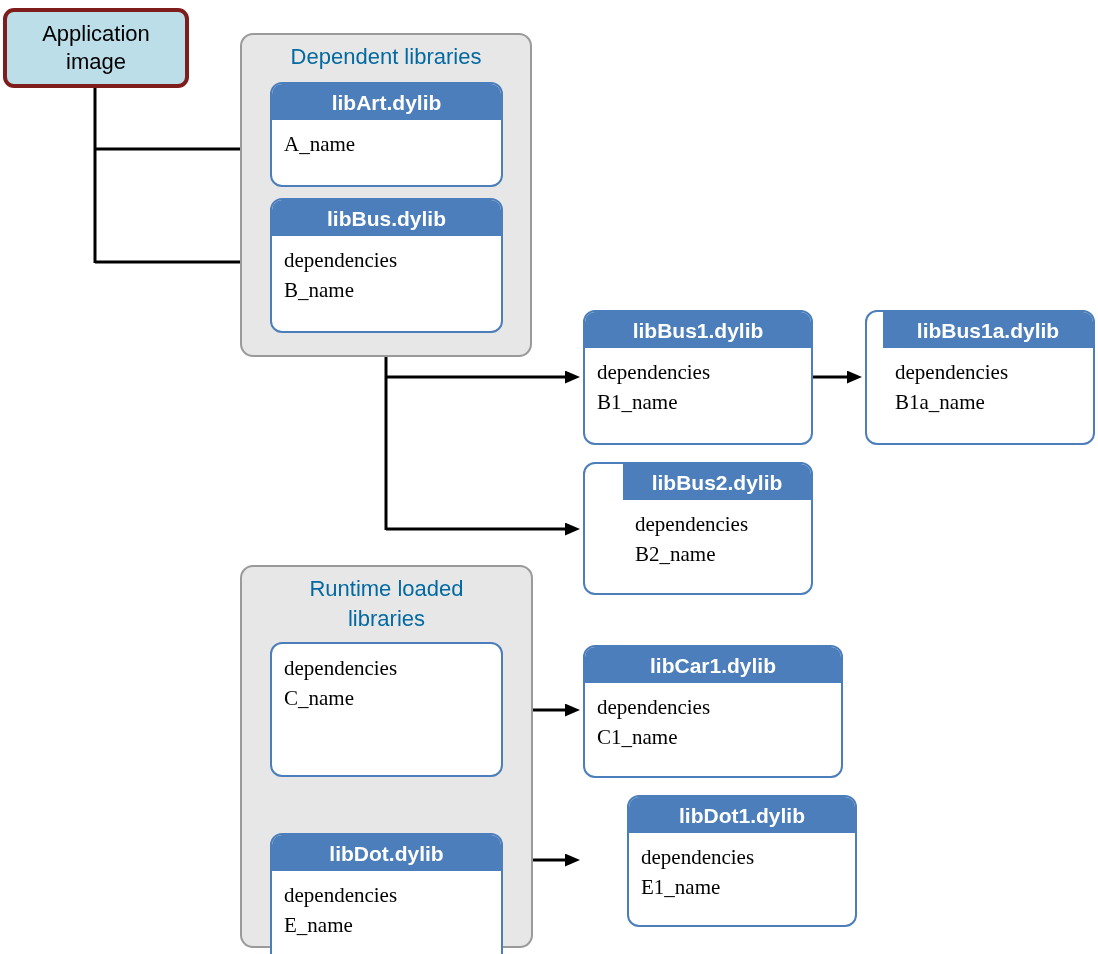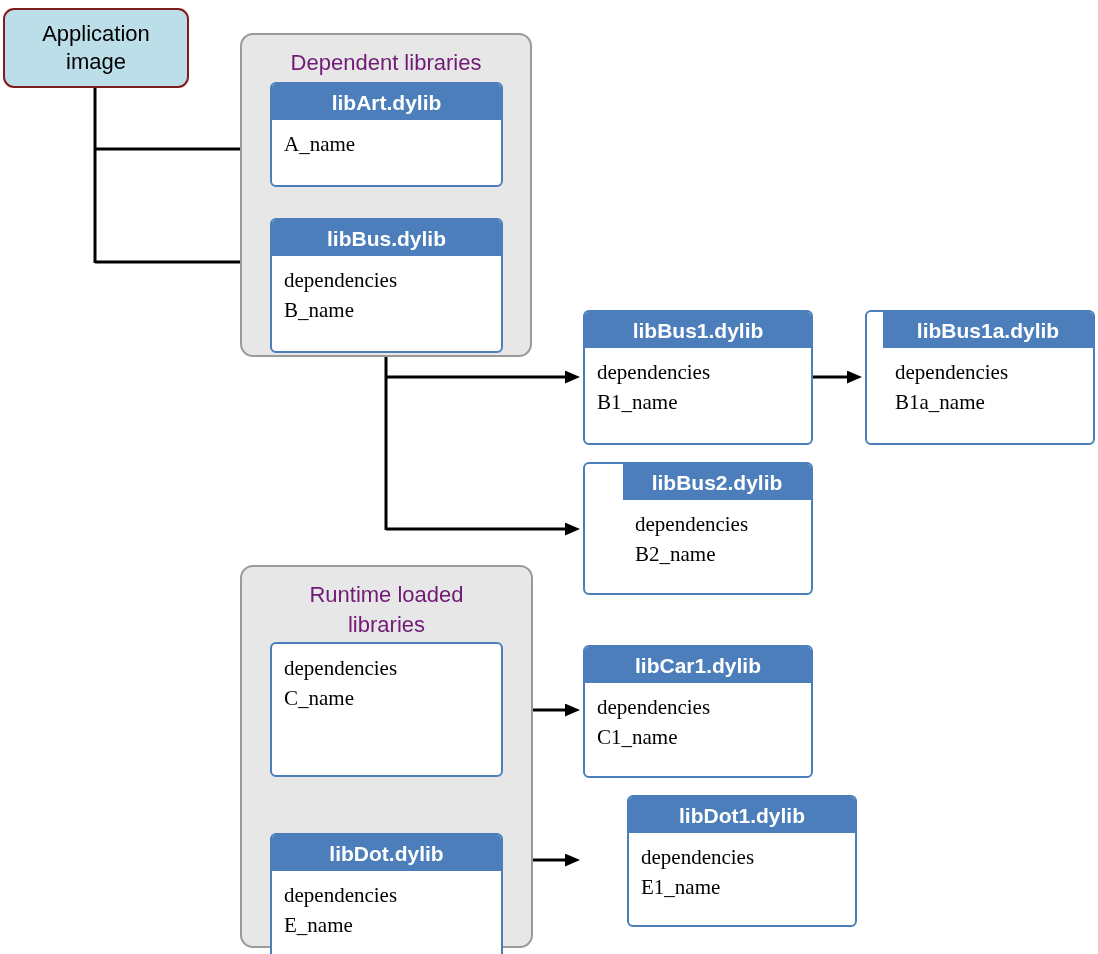--- a/index.html
+++ b/index.html
@@ -18,51 +18,51 @@
   }
   
   .group {
     position: absolute;
     box-sizing: border-box;
     background: #E7E7E7;
     border: 2px solid #9A9A9A;
     border-radius: 13px;
   }
   .group-title {
-    padding-top: 13px;
+    padding-top: 7px;
     text-align: center;
     font-size: 22px;
     line-height: 30px;
-    color: #701a75;
+    color: #0369a1;
   }
   .group-title span { display: block; }
   
   .app-box {
     position: absolute;
     box-sizing: border-box;
     left: 3px; top: 8px;
     width: 186px; height: 80px;
     background: #BBDEE9;
-    border: 2px solid #7f1d1d;
+    border: 4px solid #7f1d1d;
     border-radius: 11px;
     display: flex;
     flex-direction: column;
     justify-content: center;
     align-items: center;
     font-size: 22px;
     line-height: 28px;
     text-align: center;
   }
   
   .node {
     position: absolute;
     box-sizing: border-box;
     background: #ffffff;
     border: 2px solid #4C7EBB;
-    border-radius: 6px;
+    border-radius: 12px;
     overflow: hidden;
   }
   .node-header {
     background: #4C7EBB;
     color: #ffffff;
     font-weight: bold;
     font-size: 21px;
     height: 36px;
     line-height: 37px;
     text-align: center;
@@ -126,21 +126,21 @@
     </div>
   </div>
 
   <div class="node" style="left:270px; top:82px; width:233px; height:105px;">
     <div class="node-header">libArt.dylib</div>
     <div class="node-body">
       <div class="body-line">A_name</div>
     </div>
   </div>
 
-  <div class="node" style="left:270px; top:198px; width:233px; height:135px;margin-top:20px;">
+  <div class="node" style="left:270px; top:198px; width:233px; height:135px;">
     <div class="node-header">libBus.dylib</div>
     <div class="node-body">
       <div class="body-line">dependencies</div>
       <div class="body-line">B_name</div>
     </div>
   </div>
 
   <div class="node" style="left:583px; top:310px; width:230px; height:135px;">
     <div class="node-header">libBus1.dylib</div>
     <div class="node-body">
@@ -165,21 +165,21 @@
     </div>
   </div>
 
   <div class="node" style="left:270px; top:642px; width:233px; height:135px;">
     <div class="node-body">
       <div class="body-line">dependencies</div>
       <div class="body-line">C_name</div>
     </div>
   </div>
 
-  <div class="node" style="left:583px; top:645px; width:230px; height:133px;">
+  <div class="node" style="left:583px; top:645px; width:260px; height:133px;">
     <div class="node-header">libCar1.dylib</div>
     <div class="node-body">
       <div class="body-line">dependencies</div>
       <div class="body-line">C1_name</div>
     </div>
   </div>
 
   <div class="node" style="left:270px; top:793px; width:233px; height:133px;margin-top:40px;">
     <div class="node-header">libDot.dylib</div>
     <div class="node-body">

